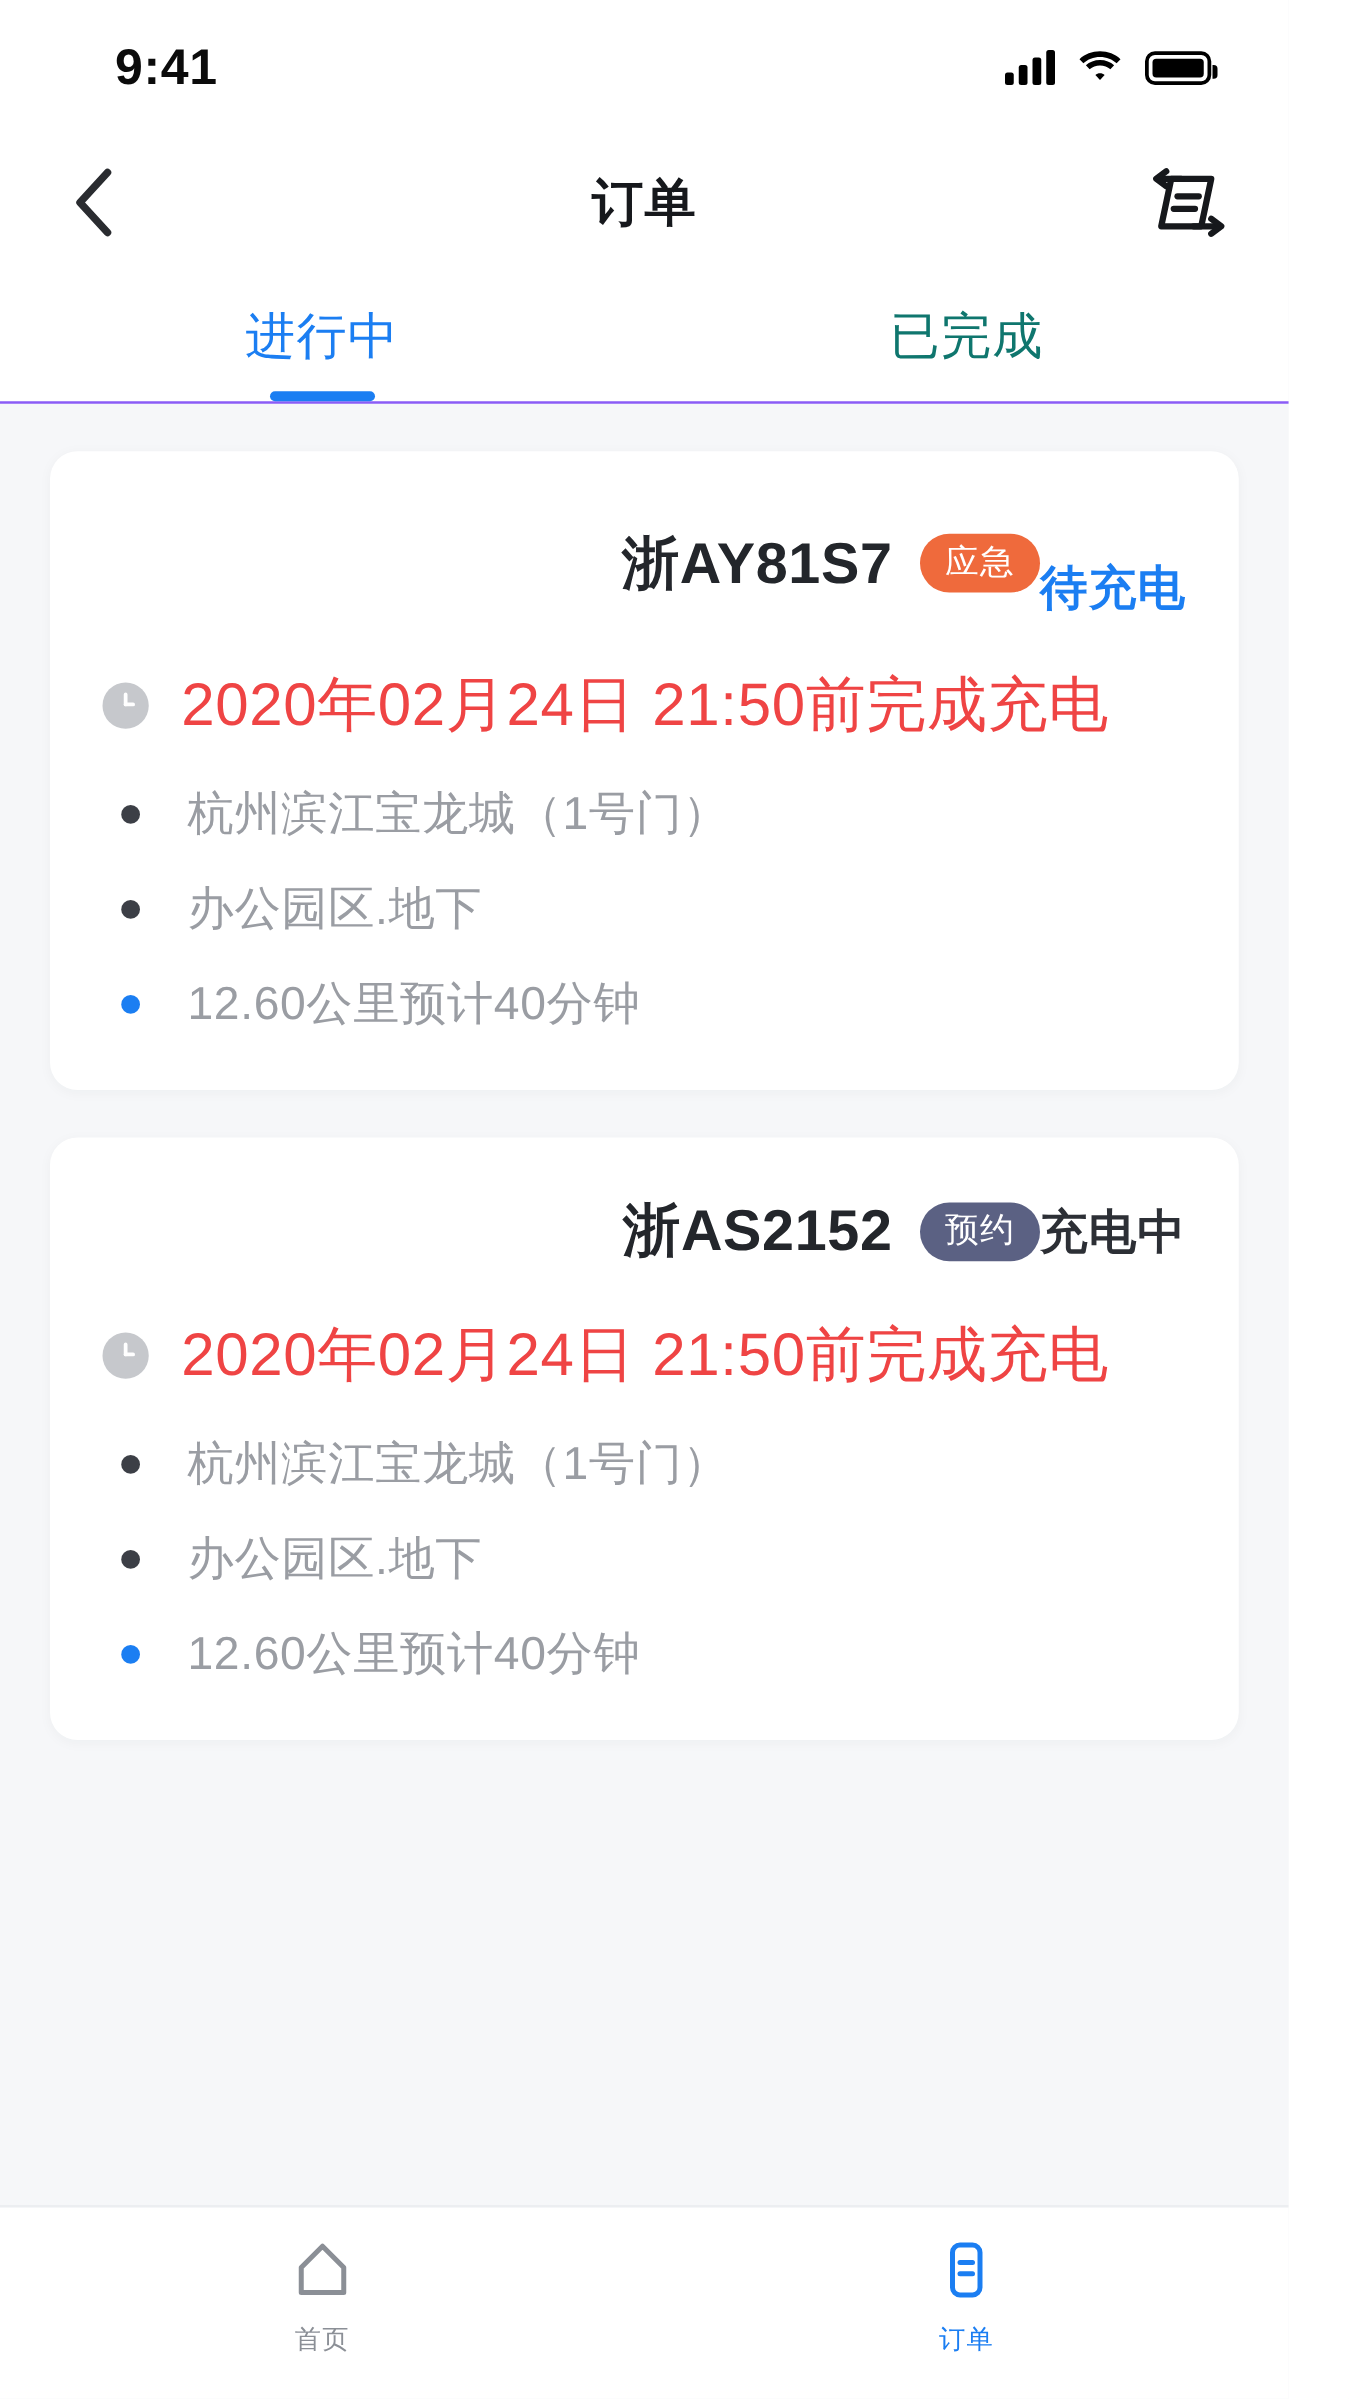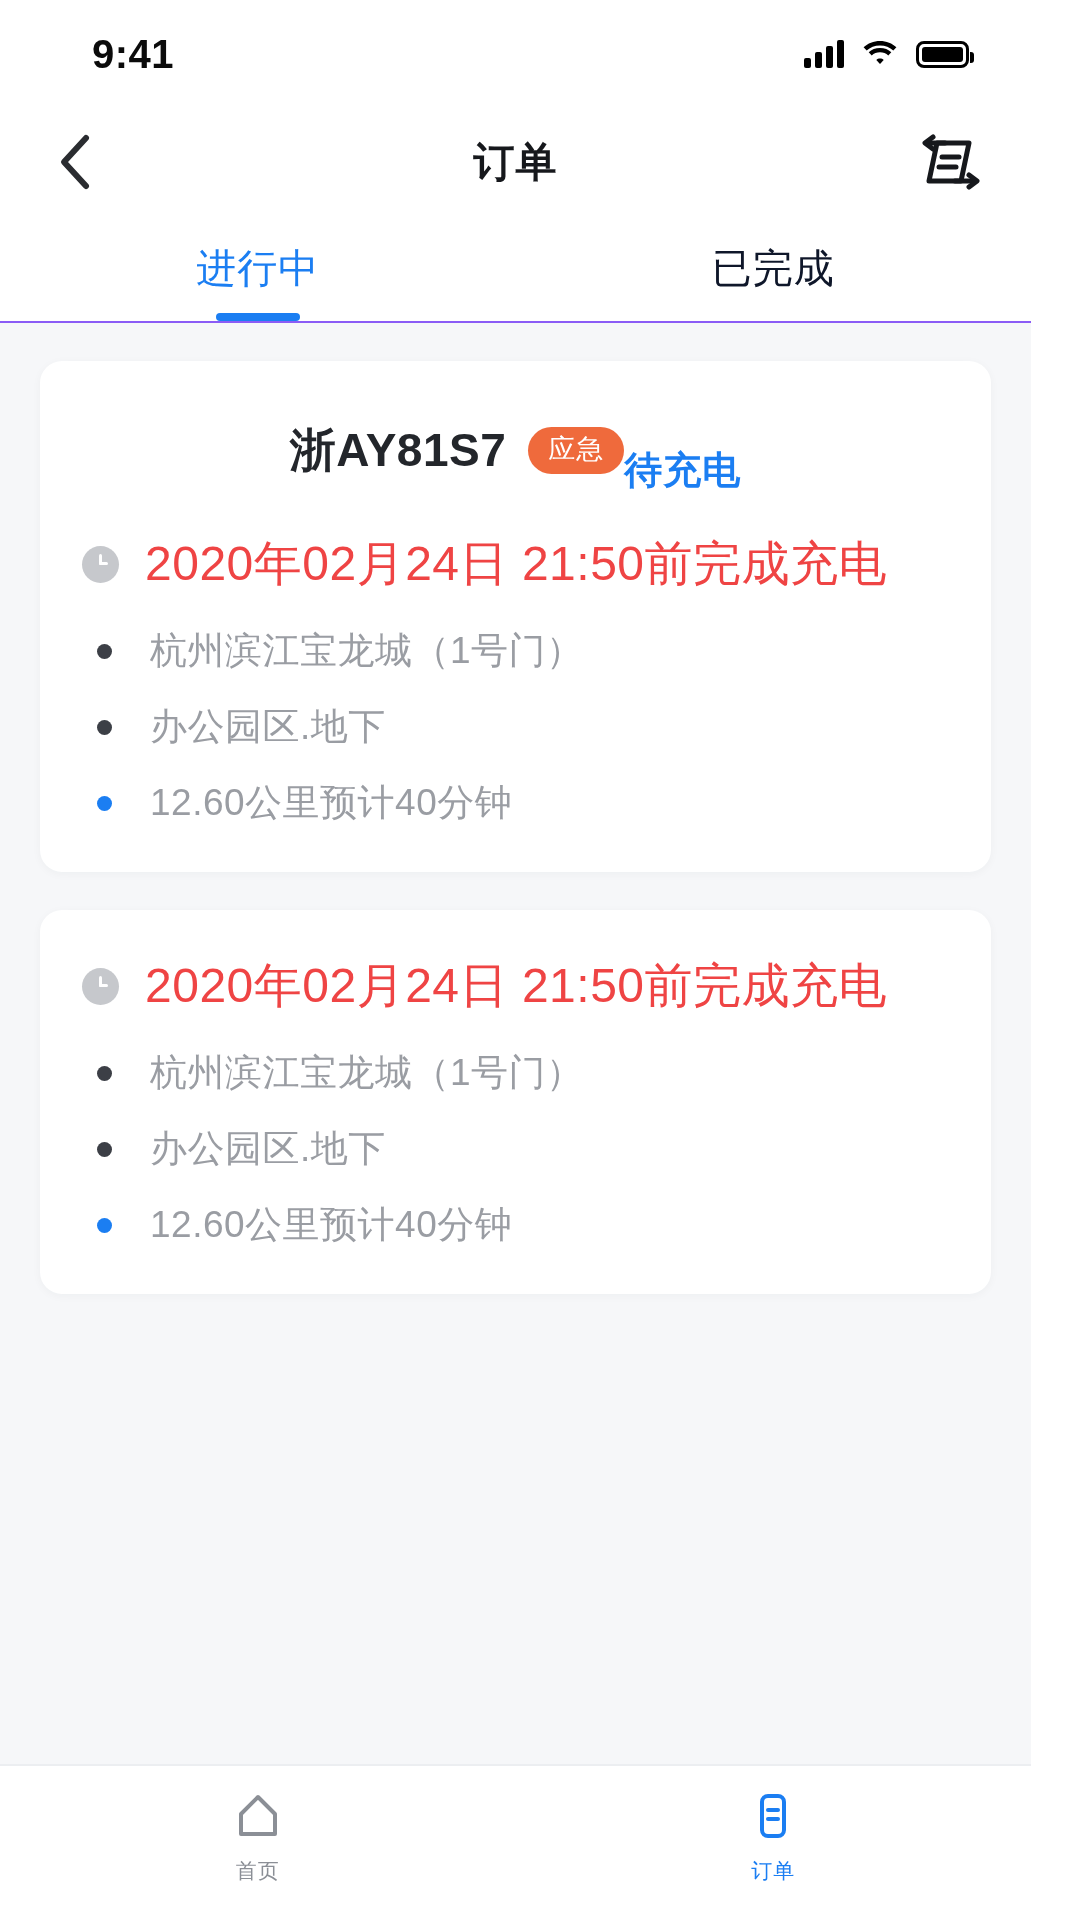--- a/index.html
+++ b/index.html
@@ -70,21 +70,21 @@
     height:107px; background:#ffffff;
     display:flex; align-items:stretch;
     border-bottom:2px solid #8b5cf6;
   }
   .tab {
     flex:1 1 50%;
     display:flex; flex-direction:column;
     align-items:center; justify-content:center;
     position:relative;
   }
-  .tab-label { font-size:40px; color:#0f172a; letter-spacing:1px; }
+  .tab-label { font-size:40px; color:#0f766e; letter-spacing:1px; }
   .tab.active .tab-label { color:#1b7ef2; font-weight:500; }
   .tab .underline {
     position:absolute; bottom:0; left:50%;
     transform:translateX(-50%);
     width:84px; height:8px; border-radius:4px;
     background:transparent;
   }
   .tab.active .underline { background:#1b7ef2; }
 
   
@@ -95,21 +95,21 @@
   }
   .card {
     background:#ffffff;
     border-radius:22px;
     padding:44px 42px 44px 42px;
     margin-bottom:38px;
     box-shadow:0 2px 10px rgba(30,40,60,0.04);
   }
   .card-head {
     display:flex; align-items:center;
-    justify-content:center;
+    justify-content:flex-end;
     margin-bottom:36px;
   }
   .plate-wrap { display:flex; align-items:center; gap:22px; }
   .plate {
     font-size:46px; font-weight:700;
     color:#23262b; letter-spacing:0.5px;
   }
   .badge {
     font-size:27px; color:#ffffff;
     padding:9px 20px 11px 20px;
@@ -239,20 +239,27 @@
         <span class="dot" style="background: rgb(60, 63, 70);"></span>
         <span class="detail-text">办公园区.地下</span>
       </div>
       <div class="row-detail">
         <span class="dot" style="background: rgb(27, 126, 242);"></span>
         <span class="detail-text">12.60公里预计40分钟</span>
       </div>
     </div>
 
     <div class="card">
+      <div class="card-head">
+        <div class="plate-wrap">
+          <span class="plate">浙AS2152</span>
+          <span class="badge" style="background: rgb(91, 97, 131);">预约</span>
+        </div>
+        <span class="card-status" style="color: rgb(44, 47, 53);">充电中</span>
+      </div>
       <div class="row-time">
         <span class="clock-icon"></span>
         <span class="time-text">2020年02月24日 21:50前完成充电</span>
       </div>
       <div class="row-detail">
         <span class="dot" style="background: rgb(60, 63, 70);"></span>
         <span class="detail-text">杭州滨江宝龙城（1号门）</span>
       </div>
       <div class="row-detail">
         <span class="dot" style="background: rgb(60, 63, 70);"></span>

